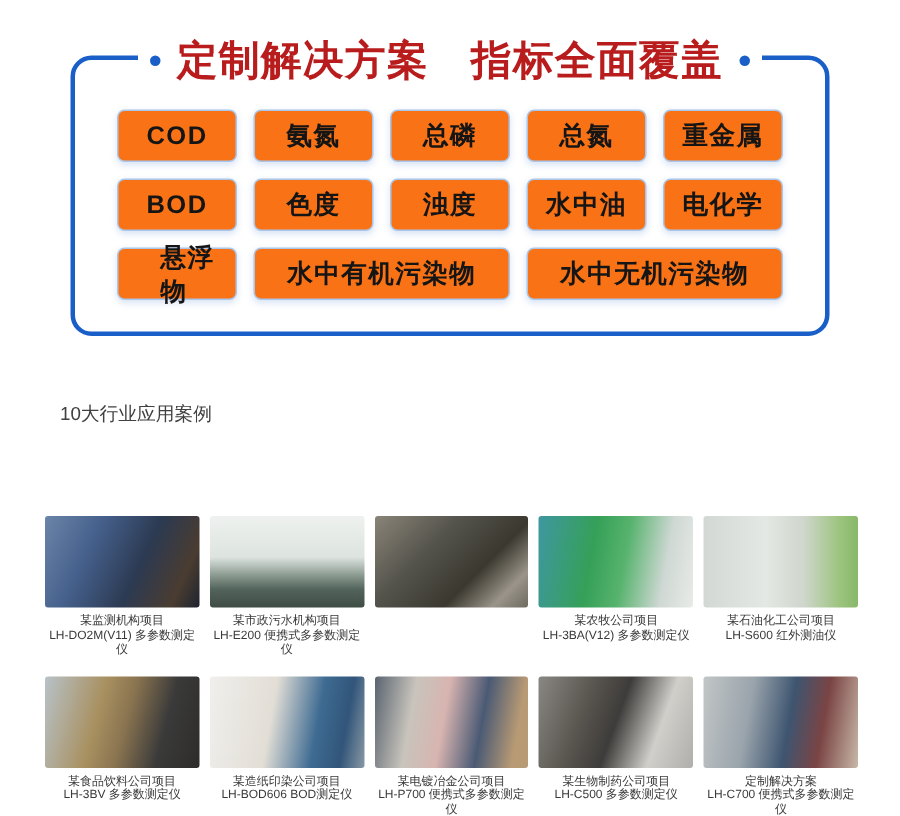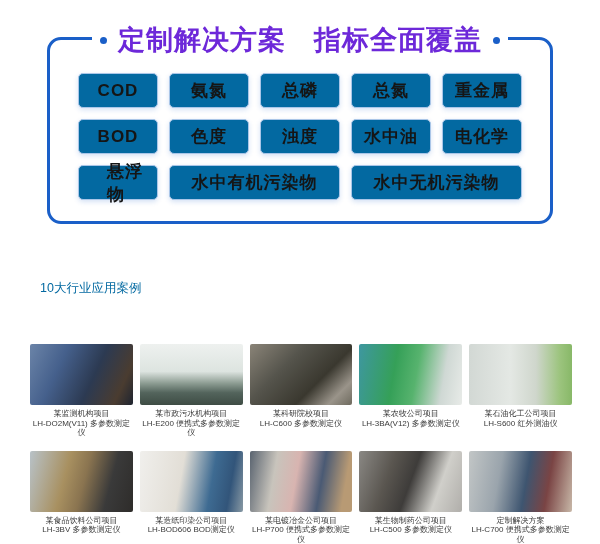--- a/index.html
+++ b/index.html
@@ -11,48 +11,48 @@
     position: absolute; left: 47px; top: 37px;
     width: 506px; height: 187px;
     border: 3px solid #1a5fc8; border-radius: 14px;
   }
   .solution-title {
     position: absolute; top: -19px; left: 50%; transform: translateX(-50%);
     background: #ffffff; padding: 0 8px; height: 38px;
     display: flex; align-items: center; gap: 11px; white-space: nowrap;
   }
   .solution-title .t {
-    font-size: 27px; font-weight: bold; color: #6d28d9; letter-spacing: 1px;
+    font-size: 27px; font-weight: bold; color: #b91c1c; letter-spacing: 1px;
   }
   .dot { width: 7px; height: 7px; border-radius: 50%; background: #1a5fc8; flex: 0 0 auto; }
 
   .tags {
     position: absolute; left: 28px; right: 28px; top: 33px;
     display: flex; flex-direction: column; gap: 11px;
   }
   .tag-row { display: flex; gap: 11px; }
   .tag-row.last { justify-content: space-between; gap: 0; }
   .chip {
     height: 35px; flex: 1;
-    background: #0369a1; border: 1px solid #aac6e8; border-radius: 5px;
+    background: #f97316; border: 1px solid #aac6e8; border-radius: 5px;
     box-shadow: 0 2px 5px rgba(26, 95, 200, 0.18);
     display: flex; align-items: center; justify-content: center;
     font-size: 17px; font-weight: 600; color: #151515; letter-spacing: 1px;
   }
   .chip.w-s { flex: 0 0 80px; padding-left: 28px; }
   .chip.w-l { flex: 0 0 171px; }
 
   
   .industry-header {
     position: absolute; left: 40px; right: 40px; top: 268px;
     display: flex; justify-content: space-between; align-items: flex-start;
   }
   .industry-title { font-size: 23px; font-weight: bold; color: #1a5fc8; letter-spacing: 1px; }
   .industry-subtitle { font-size: 8px; color: #b0b0b0; letter-spacing: 0.4px; margin-top: 2px; }
-  .industry-note { font-size: 12.5px; color: #0369a1; margin-top: 12px; }
+  .industry-note { font-size: 12.5px; color: #404040; margin-top: 0; }
 
   
   .cases-grid {
     position: absolute; left: 30px; top: 344px; width: 542px;
     display: grid; grid-template-columns: repeat(5, 1fr);
     column-gap: 7px; row-gap: 13px;
   }
   .case { text-align: center; }
   .photo { width: 100%; height: 61px; border-radius: 2px; }
   .cap { margin-top: 4px; font-size: 8px; line-height: 9.5px; color: #3a3a3a; }
@@ -118,24 +118,20 @@
   </div>
   <div class="case">
     <div class="photo p2"></div>
     <div class="cap">
       <span class="l1">某市政污水机构项目</span>
       <span class="l2">LH-E200 便携式多参数测定仪</span>
     </div>
   </div>
   <div class="case">
     <div class="photo p3"></div>
-    <div class="cap">
-      <span class="l1">某科研院校项目</span>
-      <span class="l2">LH-C600 多参数测定仪</span>
-    </div>
   </div>
   <div class="case">
     <div class="photo p4"></div>
     <div class="cap">
       <span class="l1">某农牧公司项目</span>
       <span class="l2">LH-3BA(V12) 多参数测定仪</span>
     </div>
   </div>
   <div class="case">
     <div class="photo p5"></div>

